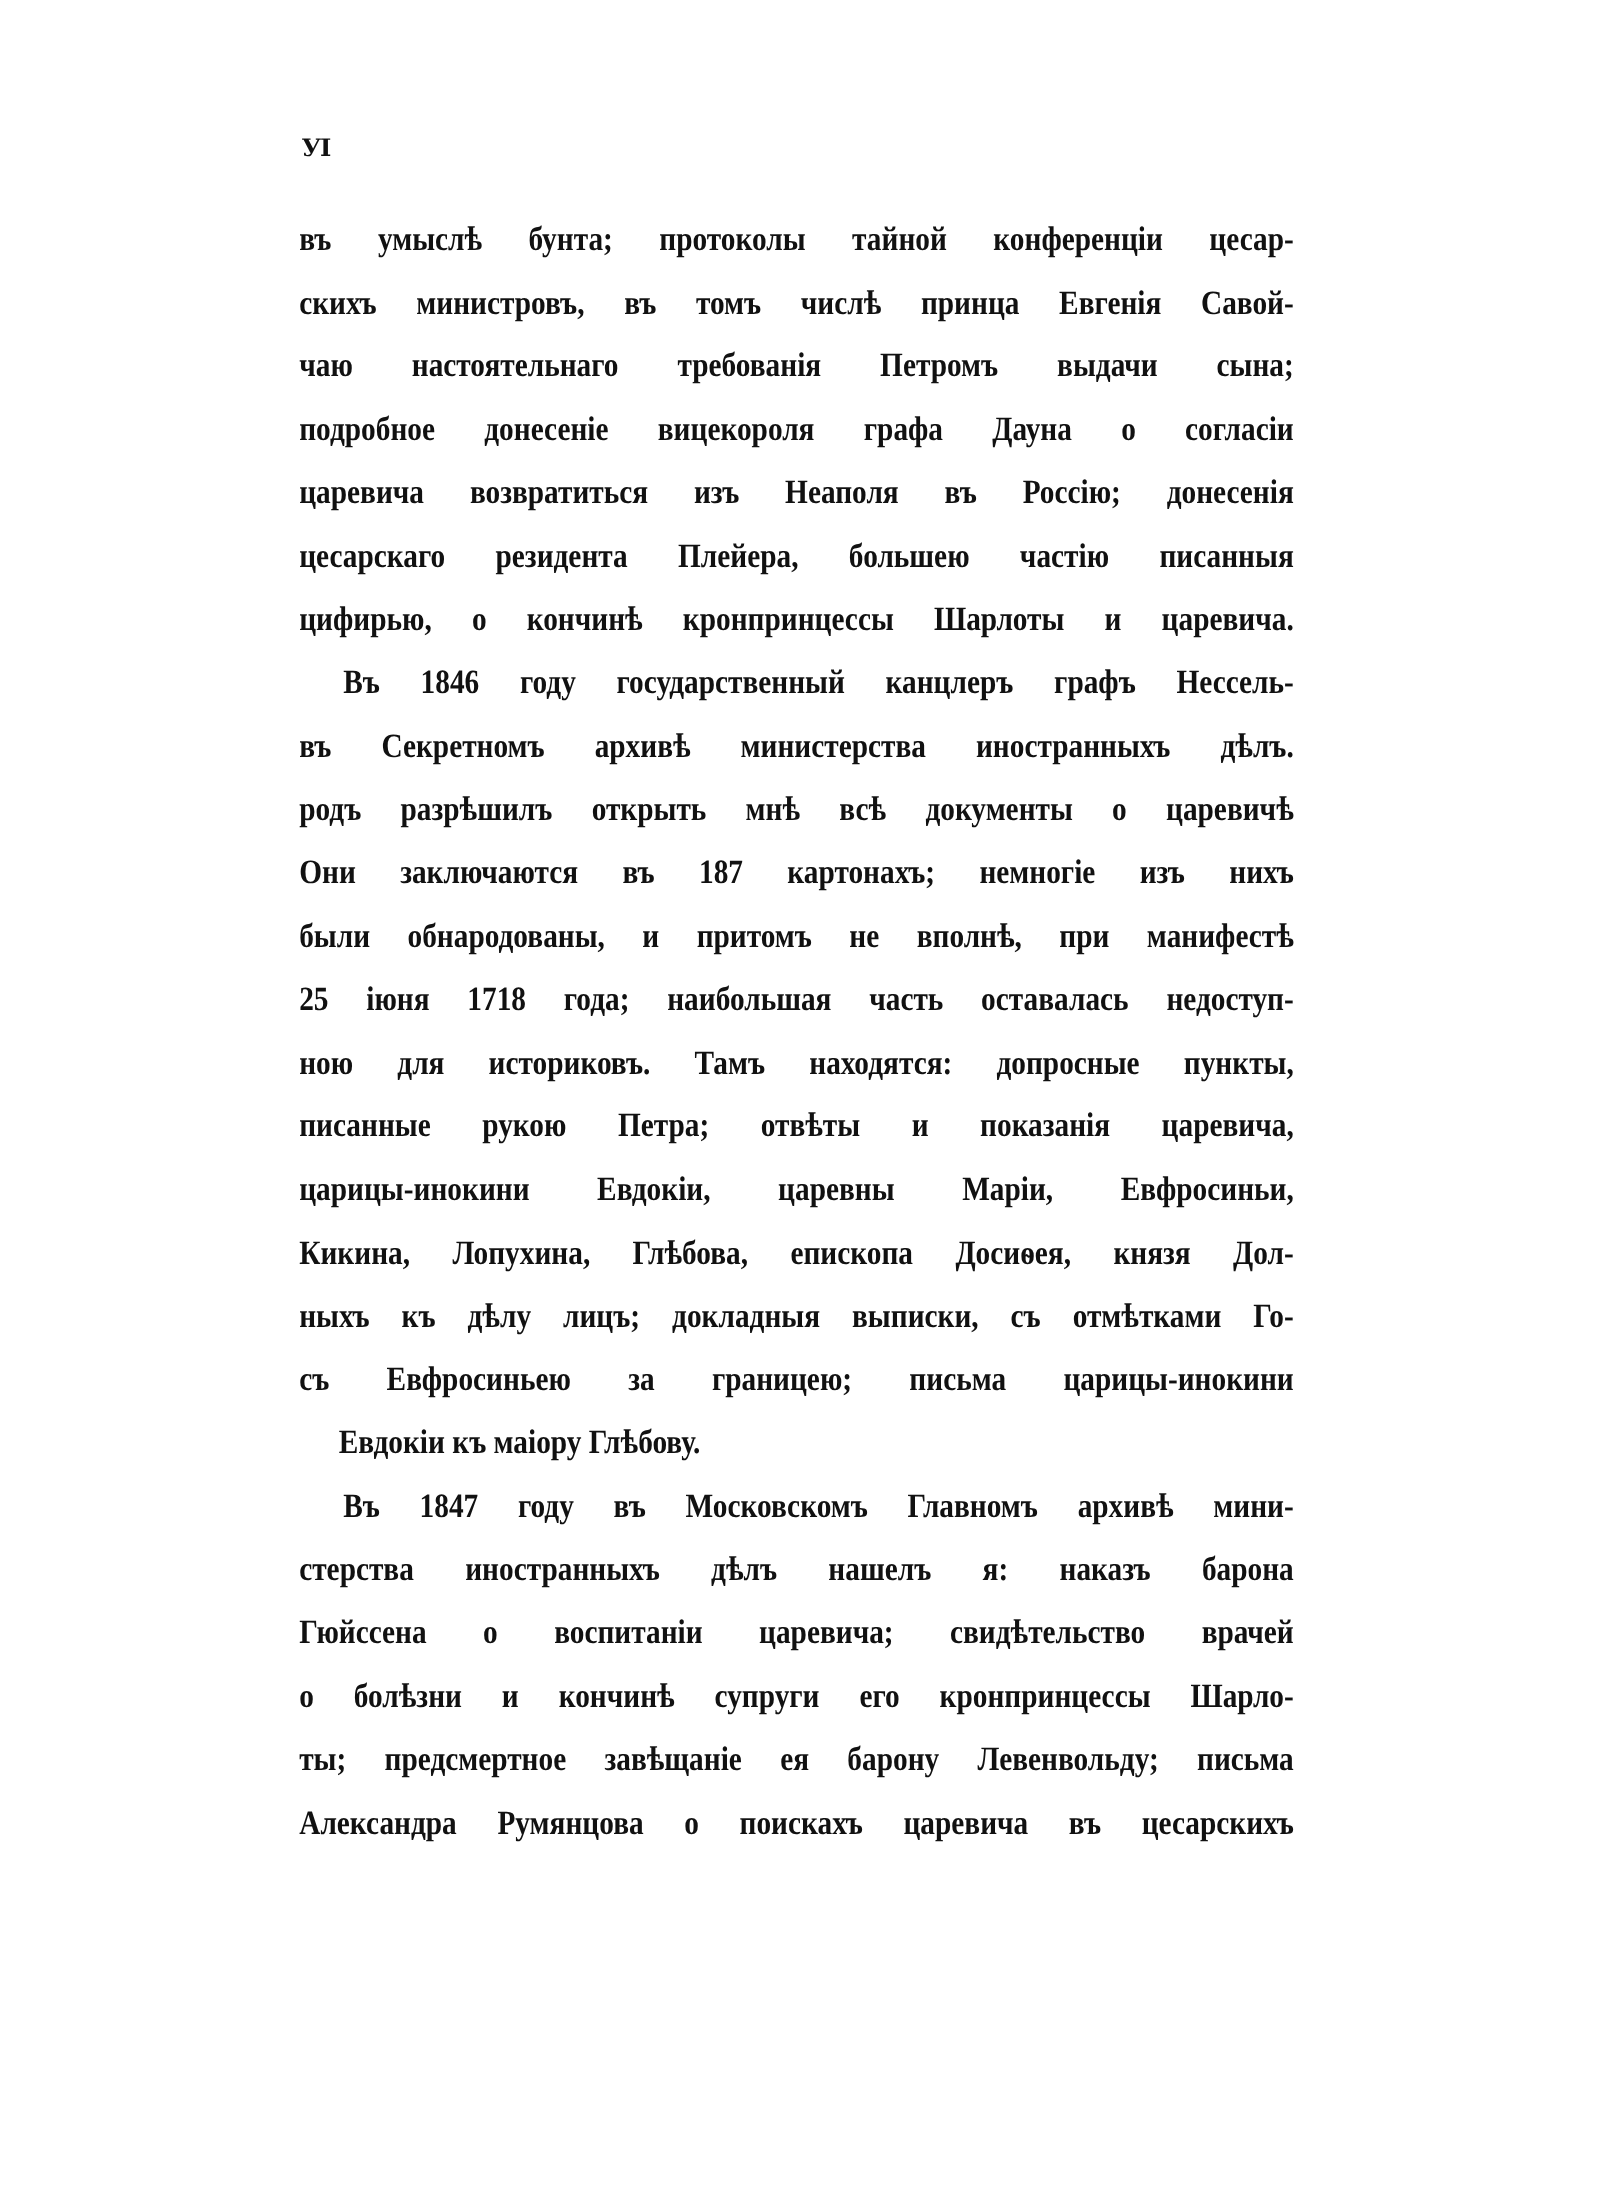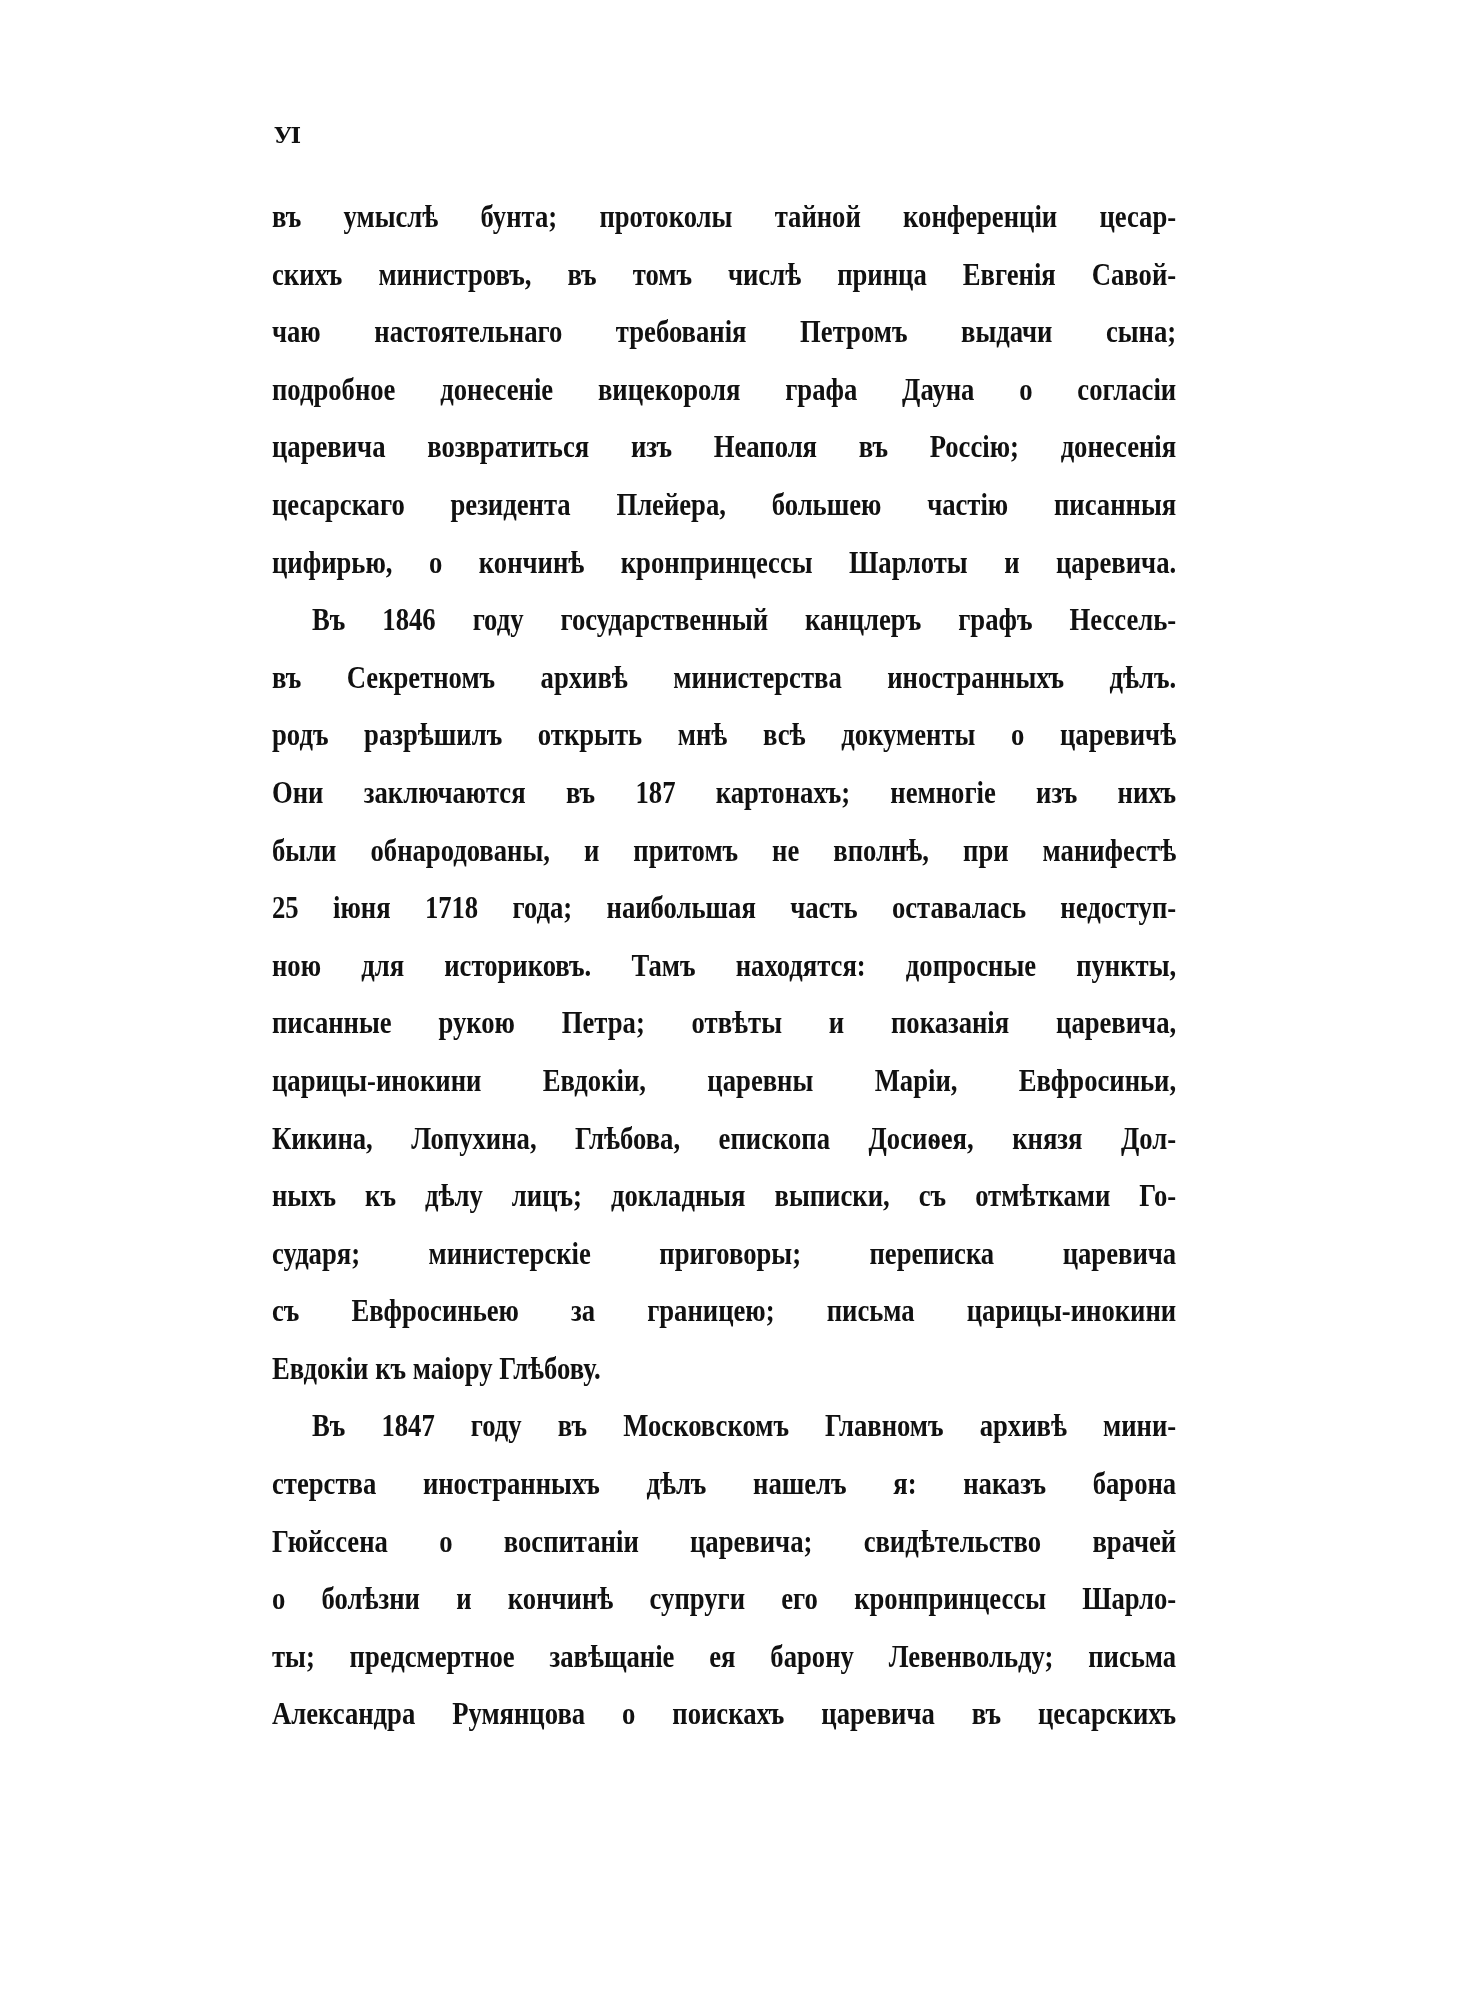--- a/index.html
+++ b/index.html
@@ -37,20 +37,21 @@
     font-size: 31px;
     font-stretch: condensed;
     text-align: justify;
     text-align-last: justify;
     white-space: nowrap;
     overflow: visible;
     transform-origin: left center;
   }
   .line.last {
     text-align-last: left;
+    margin-left: 36px;
   }
   .line.indent {
     padding-left: 40px;
   }
   .line-inner {
     display: inline-block;
     width: 100%;
     text-align: justify;
     text-align-last: justify;
     white-space: normal;
@@ -89,21 +90,20 @@
     <div class="line"><span class="line-inner">въ Секретномъ архивѣ министерства иностранныхъ дѣлъ.</span></div>
     <div class="line"><span class="line-inner">родъ разрѣшилъ открыть мнѣ всѣ документы о царевичѣ</span></div>
     <div class="line"><span class="line-inner">Они заключаются въ 187 картонахъ; немногіе изъ нихъ</span></div>
     <div class="line"><span class="line-inner">были обнародованы, и притомъ не вполнѣ, при манифестѣ</span></div>
     <div class="line"><span class="line-inner">25 іюня 1718 года; наибольшая часть оставалась недоступ-</span></div>
     <div class="line"><span class="line-inner">ною для историковъ. Тамъ находятся: допросные пункты,</span></div>
     <div class="line"><span class="line-inner">писанные рукою Петра; отвѣты и показанія царевича,</span></div>
     <div class="line"><span class="line-inner">царицы-инокини Евдокіи, царевны Маріи, Евфросиньи,</span></div>
     <div class="line"><span class="line-inner">Кикина, Лопухина, Глѣбова, епископа Досиѳея, князя Дол-</span></div>
     <div class="line"><span class="line-inner">ныхъ къ дѣлу лицъ; докладныя выписки, съ отмѣтками Го-</span></div>
-    <div class="line"><span class="line-inner">сударя; министерскіе приговоры; переписка царевича</span></div>
     <div class="line"><span class="line-inner">съ Евфросиньею за границею; письма царицы-инокини</span></div>
     <div class="line last"><span class="line-inner">Евдокіи къ маіору Глѣбову.</span></div>
   </div>
 
   <div class="paragraph">
     <div class="line indent"><span class="line-inner">Въ 1847 году въ Московскомъ Главномъ архивѣ мини-</span></div>
     <div class="line"><span class="line-inner">стерства иностранныхъ дѣлъ нашелъ я: наказъ барона</span></div>
     <div class="line"><span class="line-inner">Гюйссена о воспитаніи царевича; свидѣтельство врачей</span></div>
     <div class="line"><span class="line-inner">о болѣзни и кончинѣ супруги его кронпринцессы Шарло-</span></div>
     <div class="line"><span class="line-inner">ты; предсмертное завѣщаніе ея барону Левенвольду; письма</span></div>

